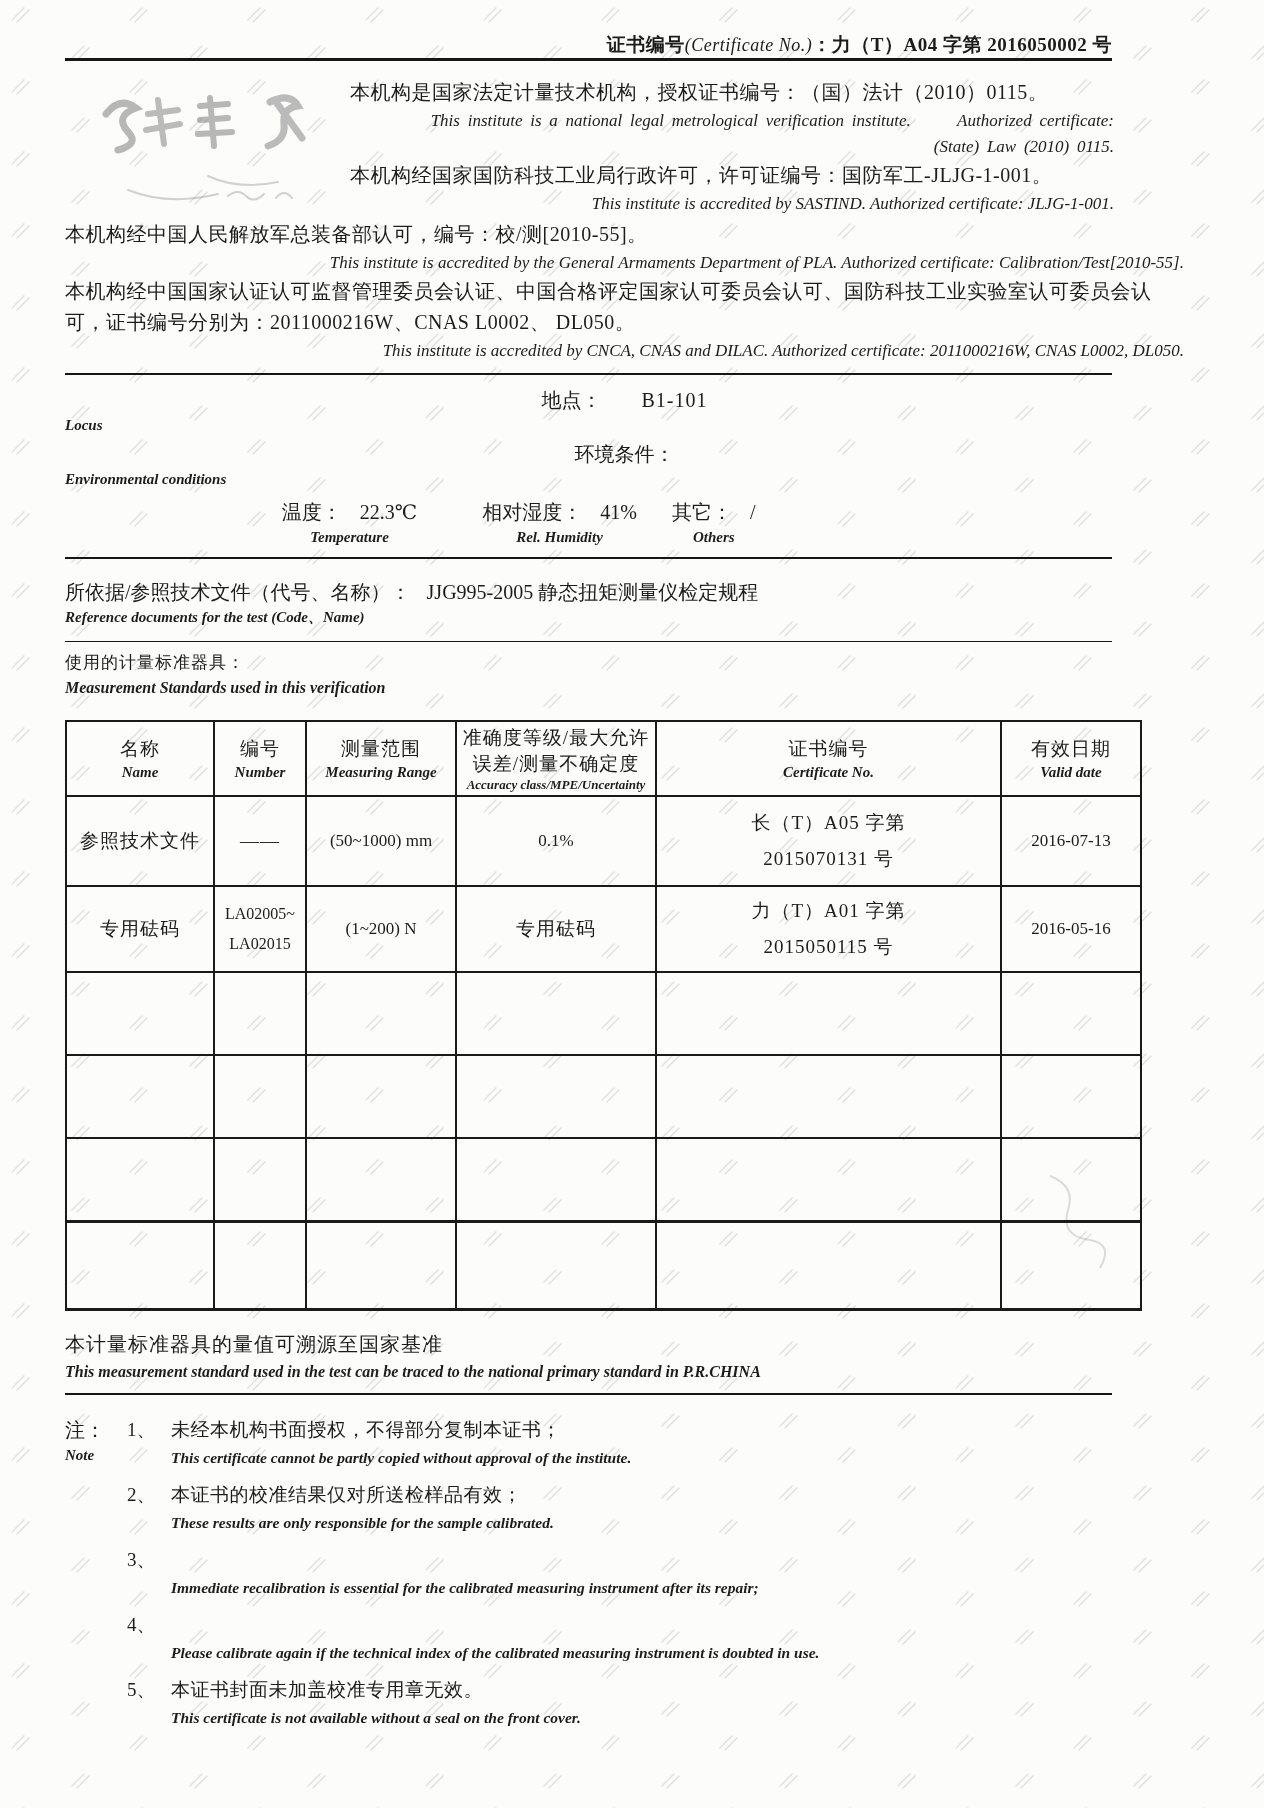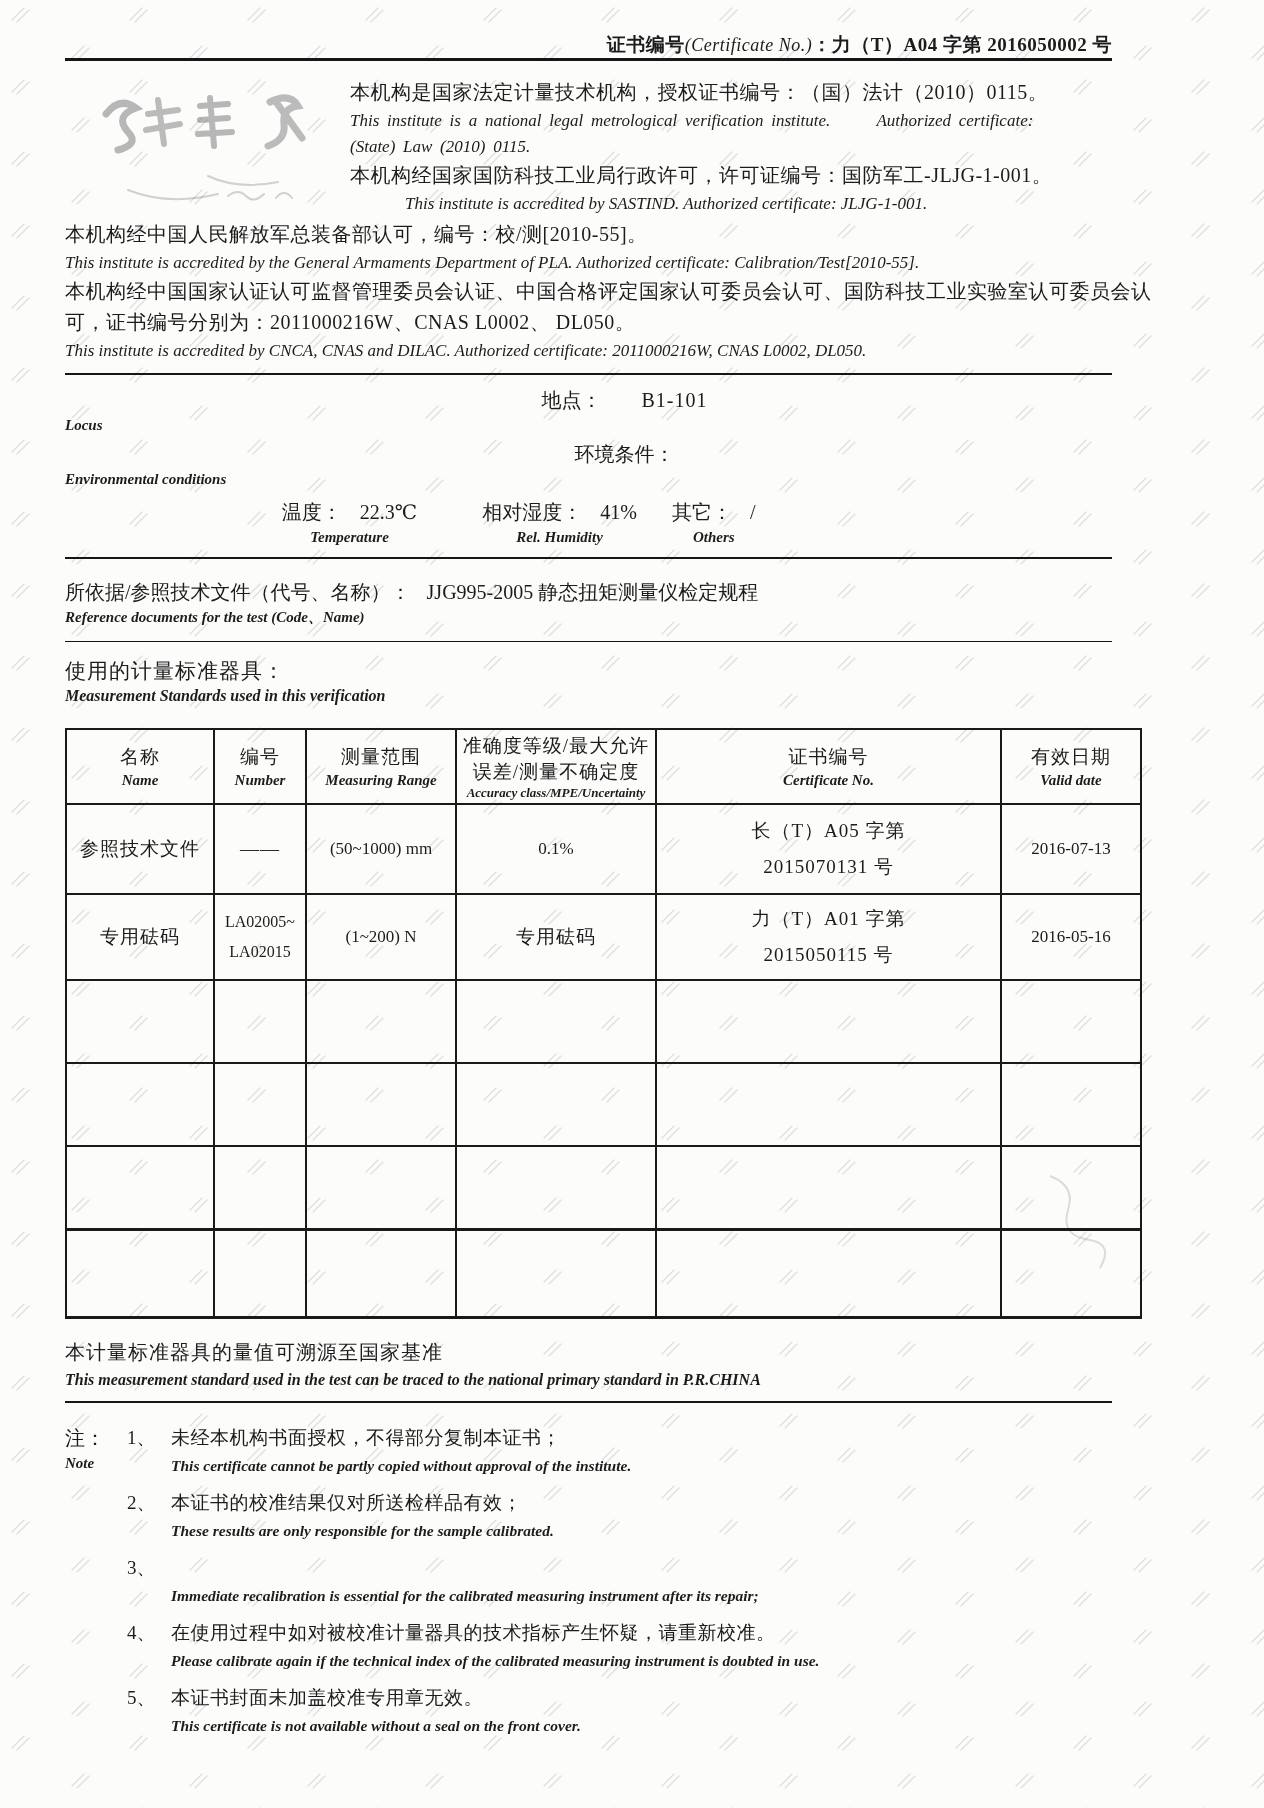--- a/index.html
+++ b/index.html
@@ -30,41 +30,41 @@
   }
   .cert-line .en{font-weight:normal;font-size:18px;}
   .rule{margin-left:65px;width:1047px;border-top:2px solid #161616;}
   .rule-thick{border-top-width:3px;}
   .rule-thin{border-top-width:1.5px;}
 
   
   .acc-indent{margin:16px 150px 0 350px;}
   .acc-full{margin:2px 80px 0 65px;}
   .p-cn{font-size:20px;line-height:31px;letter-spacing:.5px;}
-  .p-en{font-size:17px;line-height:26px;font-style:italic;white-space:pre-wrap;word-spacing:3.5px;}
+  .p-en{font-size:17px;line-height:26px;font-style:italic;white-space:pre-wrap;word-spacing:3.5px;text-align:right;}
   .p-en2{margin-left:55px;word-spacing:normal;}
   .acc-full .p-en{word-spacing:normal;}
 
   
   .sec{margin-left:65px;margin-right:80px;}
   .row-locus{margin-top:10px;font-size:20px;line-height:30px;text-align:center;}
   .row-locus .val{margin-left:40px;letter-spacing:1px;}
   .env-row{margin-top:8px;display:flex;}
   .env-item{display:inline-block;text-align:center;}
   .env-item .line1{font-size:20px;line-height:30px;}
   .env-item .line1 .val{margin-left:18px;}
   .env-t{margin-left:187px;width:195px;}
   .env-h{width:225px;}
   .env-o{}
 
   
   .ref-row{margin-top:18px;font-size:20px;line-height:30px;}
   .ref-row .val{margin-left:16px;}
 
-  .std-title{margin-top:14px;font-size:21px;line-height:30px;letter-spacing:1px;}
+  .std-title{margin-top:6px;font-size:17px;line-height:30px;letter-spacing:1px;}
 
   
   .std-table{
     border-collapse:collapse;margin:22px 0 0 65px;
     width:1075px;table-layout:fixed;
   }
   .std-table th,.std-table td{
     border:2px solid #1a1a1a;
     text-align:center;vertical-align:middle;
     padding:2px 4px;overflow:hidden;
@@ -317,21 +317,20 @@
         </div>
         <div class="note-item">
           <div class="note-line">
               <span class="note-no">3、</span>
             </div>
           <div class="note-en">Immediate recalibration is essential for the calibrated measuring instrument after its repair;</div>
         </div>
         <div class="note-item">
           <div class="note-line">
               <span class="note-no">4、</span>
-              <span class="note-cn">在使用过程中如对被校准计量器具的技术指标产生怀疑，请重新校准。</span>
             </div>
           <div class="note-en">Please calibrate again if the technical index of the calibrated measuring instrument is doubted in use.</div>
         </div>
         <div class="note-item">
           <div class="note-line">
               <span class="note-no">5、</span>
               <span class="note-cn">本证书封面未加盖校准专用章无效。</span>
             </div>
           <div class="note-en">This certificate is not available without a seal on the front cover.</div>
         </div>

